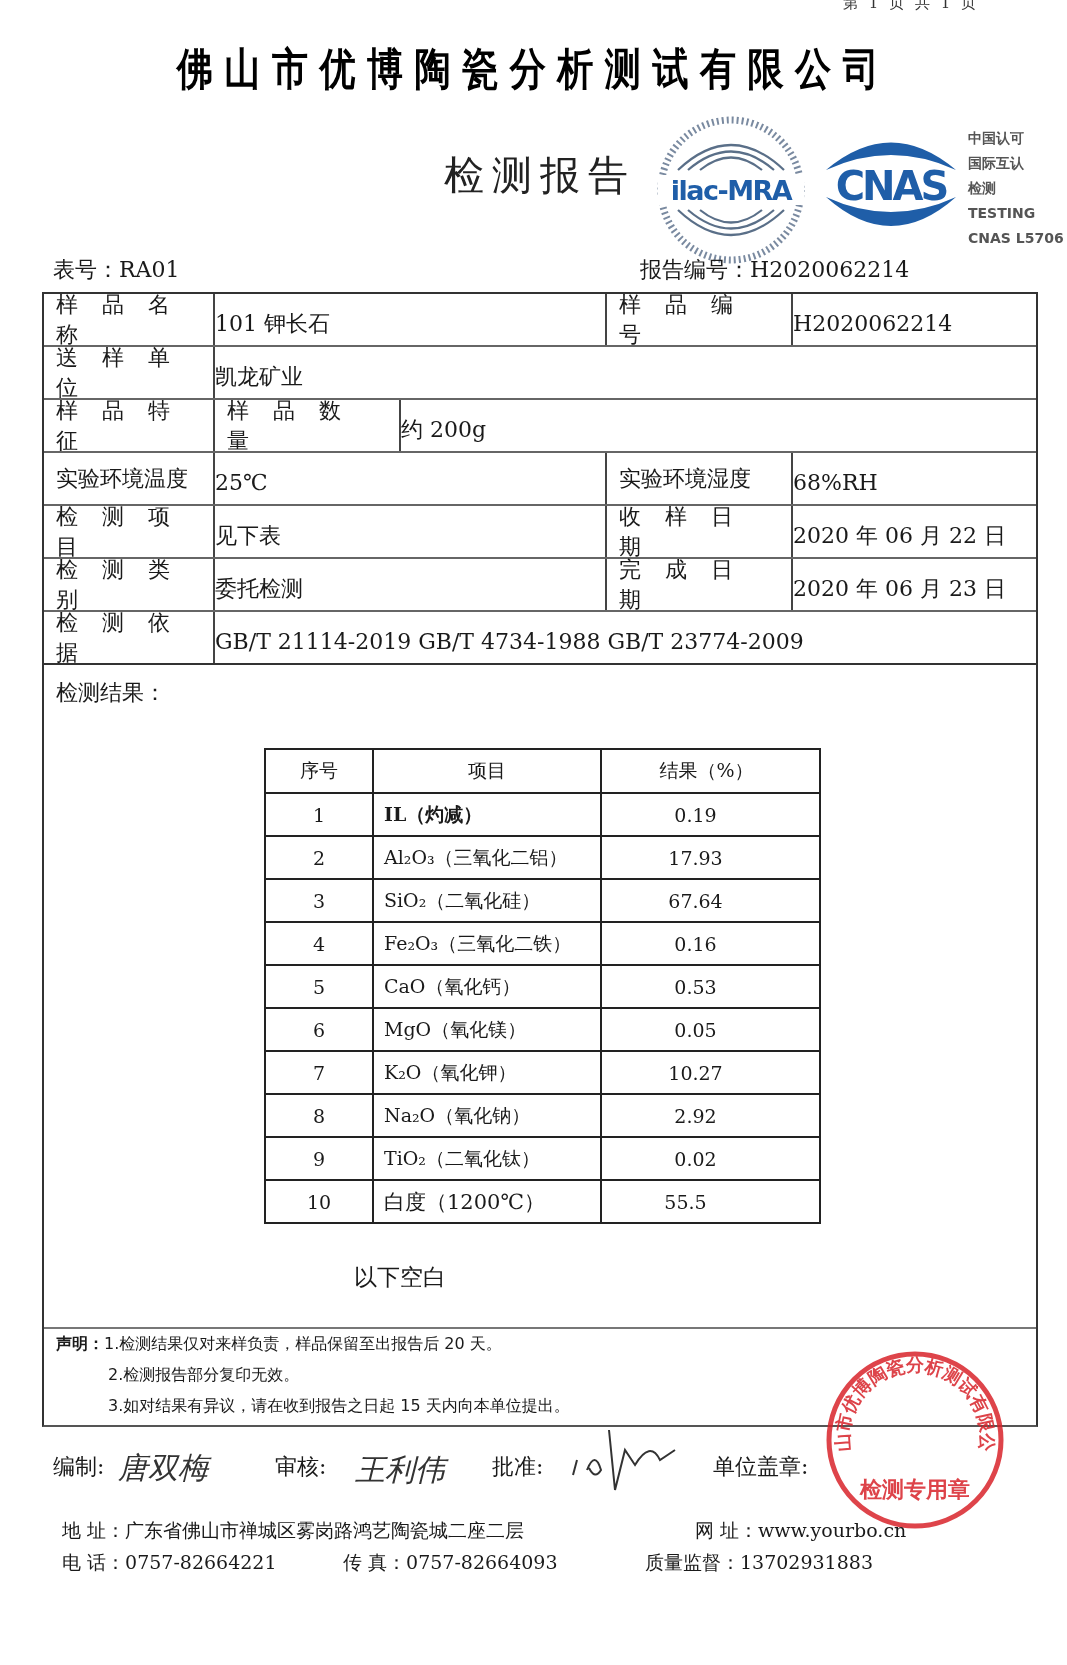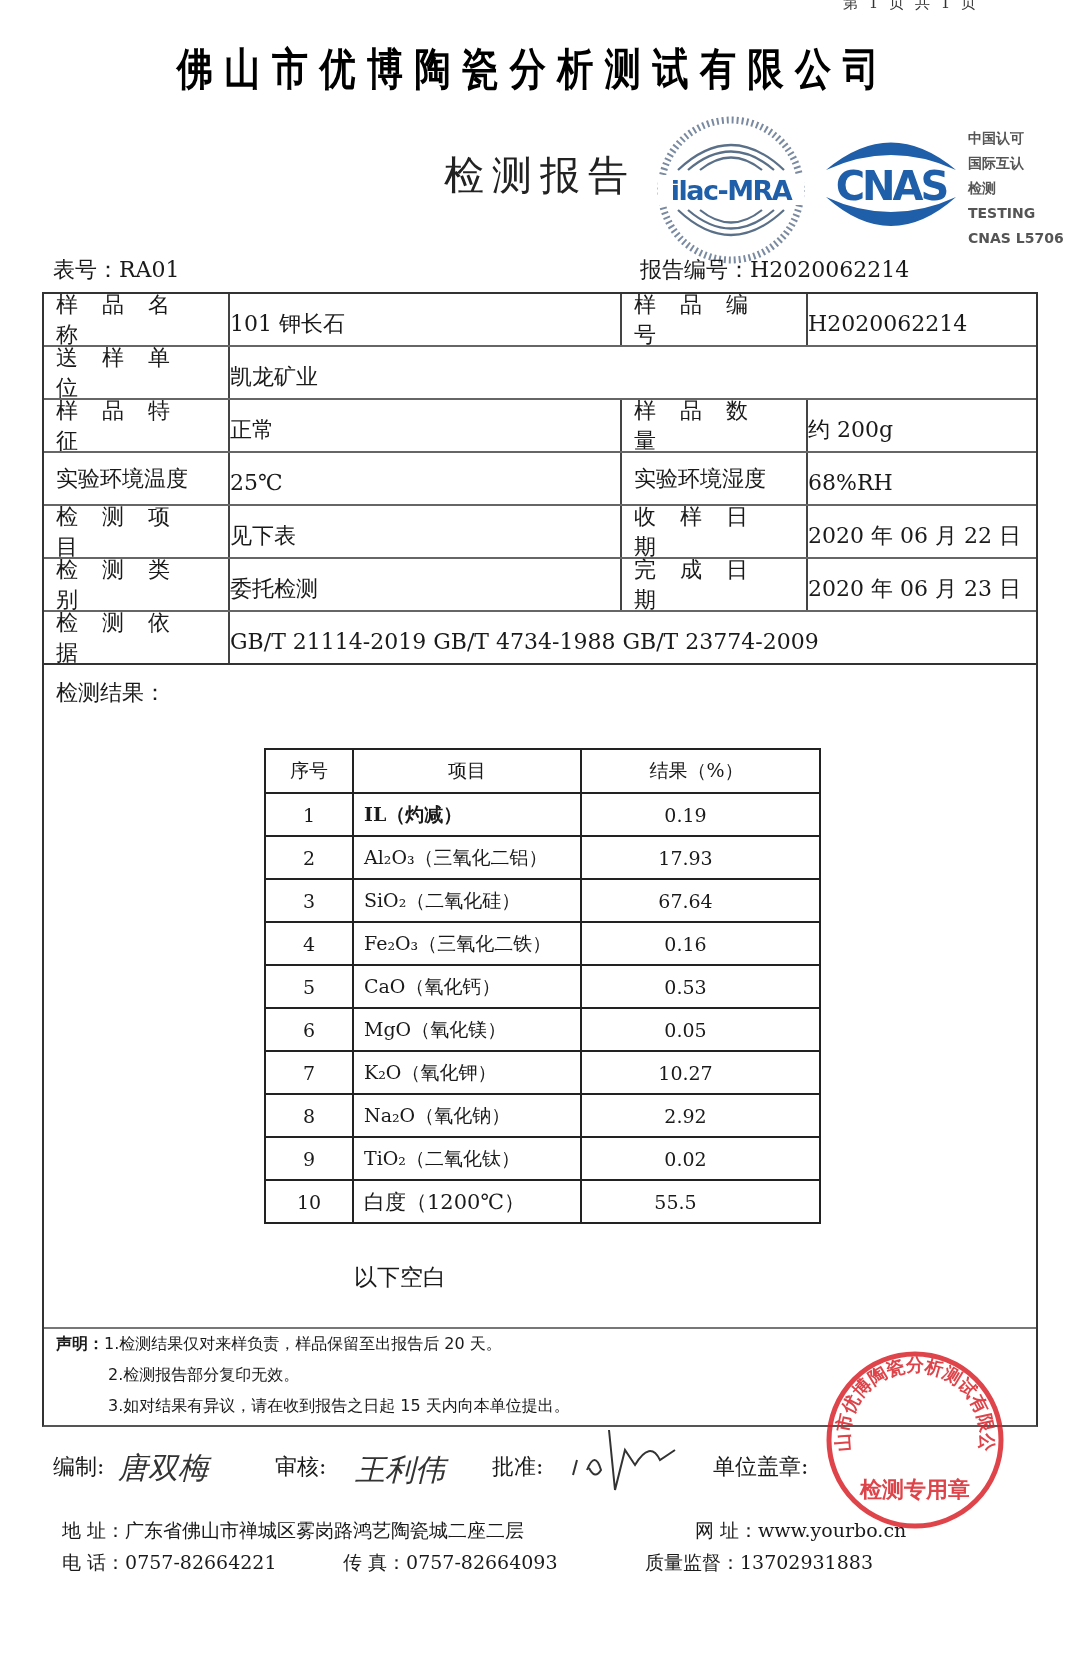--- a/index.html
+++ b/index.html
@@ -9,31 +9,31 @@
   .company{left:0;width:1067px;top:40px;text-align:center;font-family:"DejaVu Sans","Liberation Sans",sans-serif;font-weight:bold;font-size:44px;letter-spacing:14px;transform:scaleX(0.82);transform-origin:center;color:#000;}
   .report-title{left:444px;top:148px;font-size:40px;letter-spacing:8px;color:#222;}
   .logo-ilac{left:656px;top:115px;width:150px;height:150px;}
   .logo-cnas{left:816px;top:125px;width:150px;height:115px;}
   .cnas-text{left:968px;top:126px;font-family:"DejaVu Sans","Liberation Sans",sans-serif;font-weight:bold;font-size:14px;line-height:25px;color:#555;}
   .form-no{left:53px;top:255px;font-size:22px;}
   .report-no{left:640px;top:255px;font-size:22px;}
   .info{left:42px;top:292px;width:996px;border:2px solid #333;border-bottom:none;box-sizing:border-box;}
   .row{display:flex;height:53px;border-bottom:2px solid #666;box-sizing:border-box;}
   .cell{box-sizing:border-box;display:flex;align-items:center;font-size:22px;}
-  .lbl{width:186px;border-right:2px solid #444;justify-content:space-between;padding:0 10px 0 12px;letter-spacing:0;}
+  .lbl{width:171px;border-right:2px solid #444;justify-content:space-between;padding:0 10px 0 12px;letter-spacing:0;}
   .lbl.tight{justify-content:flex-start;letter-spacing:0;}
   .val1{width:392px;border-right:2px solid #444;padding-top:8px;}
   .lbl2{width:186px;border-right:2px solid #444;justify-content:space-between;padding:0 10px 0 12px;}
   .val2{flex:1;padding-top:8px;}
   .valwide{flex:1;padding-top:8px;}
   .results{left:42px;top:662px;width:996px;height:667px;border:2px solid #333;border-top:none;border-bottom:2px solid #777;box-sizing:border-box;}
   .results-title{left:12px;top:16px;font-size:22px;}
   table.res{position:absolute;left:220px;top:86px;border-collapse:collapse;width:557px;}
   table.res td{border:2px solid #222;height:43px;font-size:19px;padding:0;box-sizing:border-box;}
-  table.res td.c1{width:88px;text-align:center;}
+  table.res td.c1{width:108px;text-align:center;}
   table.res td.c2{width:228px;padding-left:10px;}
   table.res td.c3{text-align:center;padding-right:30px;}
   table.res tr.hdr td{height:44px;}
   .blank{left:310px;top:600px;font-size:23px;}
   .statement{left:42px;top:1327px;width:996px;height:100px;border:2px solid #333;border-top:none;border-bottom:2px solid #555;box-sizing:border-box;font-family:"DejaVu Sans","Liberation Sans",sans-serif;font-size:16px;}
   .st-line{position:absolute;left:12px;}
   .st-label{font-weight:bold;}
   .sign-row{top:1452px;font-size:22px;}
   .sig{font-family:"DejaVu Serif",serif;font-style:italic;color:#333;font-size:30px;}
   .footer{font-size:19px;}
@@ -82,21 +82,20 @@
     <div class="cell val1">101 钾长石</div>
     <div class="cell lbl2" style="letter-spacing:24px;">样品编号</div>
     <div class="cell val2">H2020062214</div>
   </div>
   <div class="row">
     <div class="cell lbl" style="letter-spacing:24px;">送样单位</div>
     <div class="cell valwide">凯龙矿业</div>
   </div>
   <div class="row">
     <div class="cell lbl" style="letter-spacing:24px;">样品特征</div>
-    <div class="cell val1">正常</div>
     <div class="cell lbl2" style="letter-spacing:24px;">样品数量</div>
     <div class="cell val2">约 200g</div>
   </div>
   <div class="row">
     <div class="cell lbl tight">实验环境温度</div>
     <div class="cell val1">25℃</div>
     <div class="cell lbl2">实验环境湿度</div>
     <div class="cell val2">68%RH</div>
   </div>
   <div class="row">

